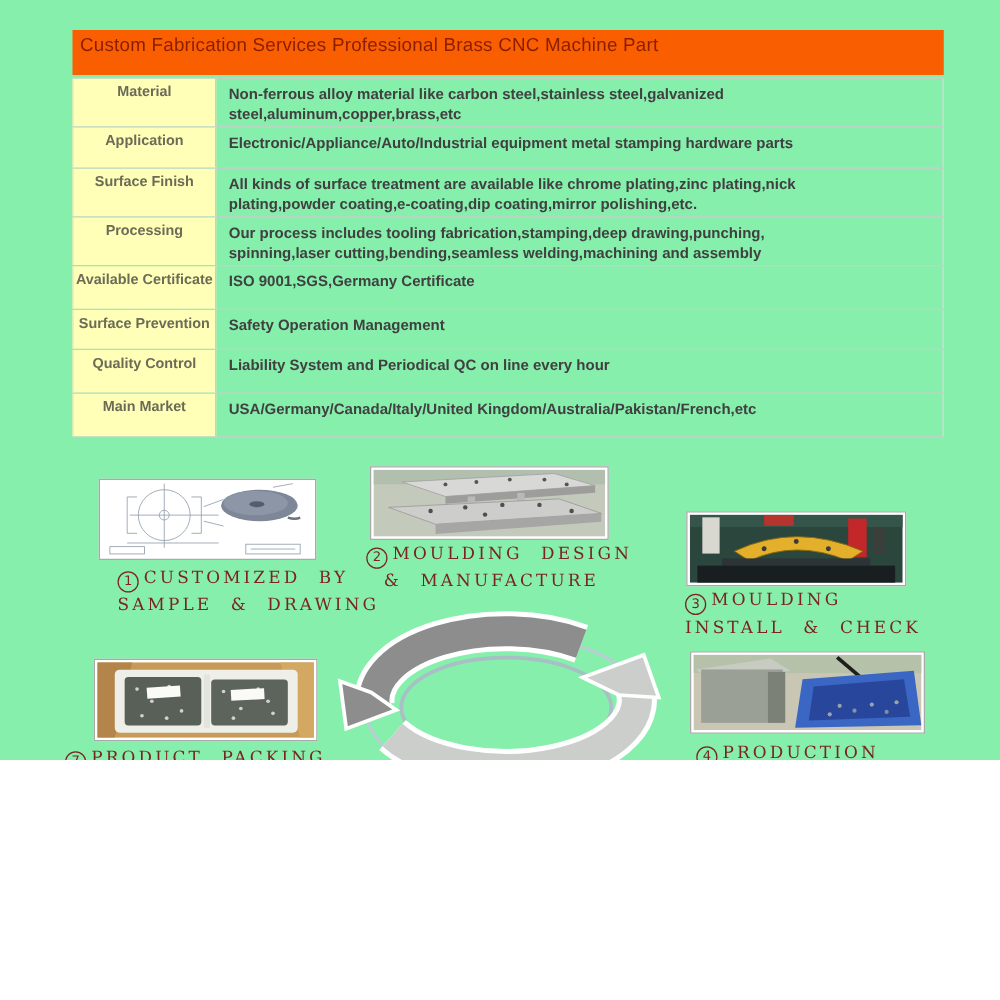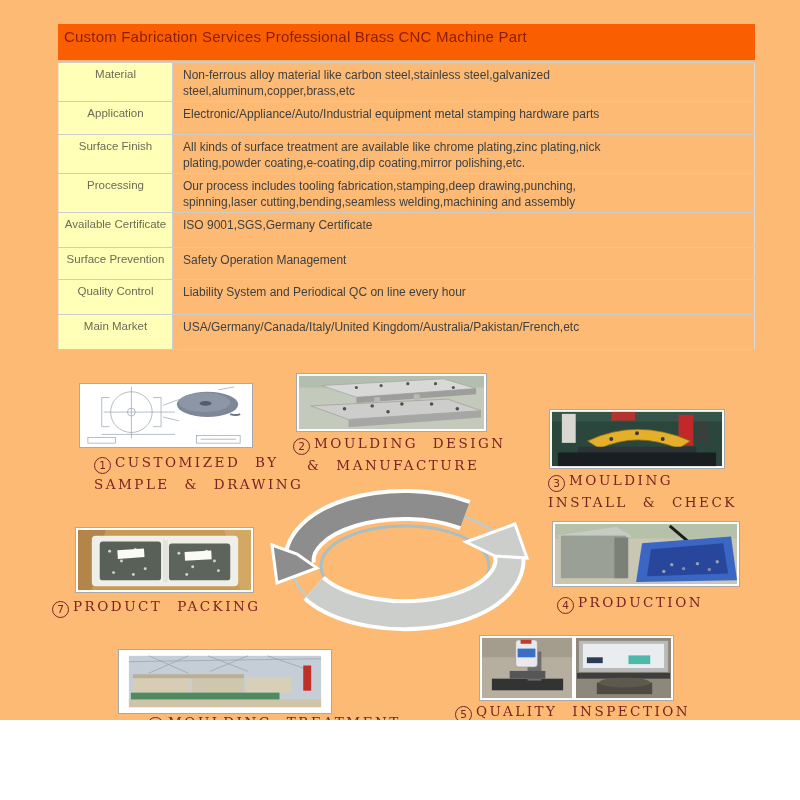--- a/index.html
+++ b/index.html
@@ -1,25 +1,25 @@
 <!DOCTYPE html>
 <html><head>
 <meta charset="utf-8">
 <style>
   html,body{margin:0;padding:0;background:#ffffff;}
-  #page{position:relative;width:800px;height:720px;background:#fdba74;overflow:hidden;
+  #page{position:relative;width:800px;height:608px;background:#86efac;overflow:hidden;
         font-family:"Liberation Sans",sans-serif;}
 
   
   #hdr{position:absolute;left:58px;top:24px;width:697px;height:36px;background:#f95e01;
        box-sizing:border-box;padding:4px 0 0 6px;}
   #hdr .t{font-size:15px;color:#8c1e00;letter-spacing:.2px;}
 
   
-  #spec{position:absolute;left:58px;top:62px;width:697px;border-top:1px solid #cccccc;}
+  #spec{position:absolute;left:58px;top:62px;width:697px;border-top:1px solid #cccccc;font-weight:bold;}
   .trow{display:flex;border-bottom:1px solid #cccccc;box-sizing:border-box;}
   .tlabel{width:115px;flex:0 0 115px;background:#ffffb8;border-left:1px solid #e6e6c2;
           border-right:1px solid #cccccc;box-sizing:border-box;text-align:center;
           padding-top:5px;font-size:11.5px;color:#6b6b57;}
   .tvalue{flex:1;border-right:1px solid #d9d9d9;box-sizing:border-box;
           padding:4px 8px 2px 10px;font-size:12px;color:#404040;line-height:16px;}
   .r0{min-height:36px}.r1{min-height:35px}.r2{min-height:33px}.r3{min-height:36px}
   .r4{min-height:35px}.r5{min-height:32px}.r6{min-height:35px}.r7{min-height:35px}
 
   

